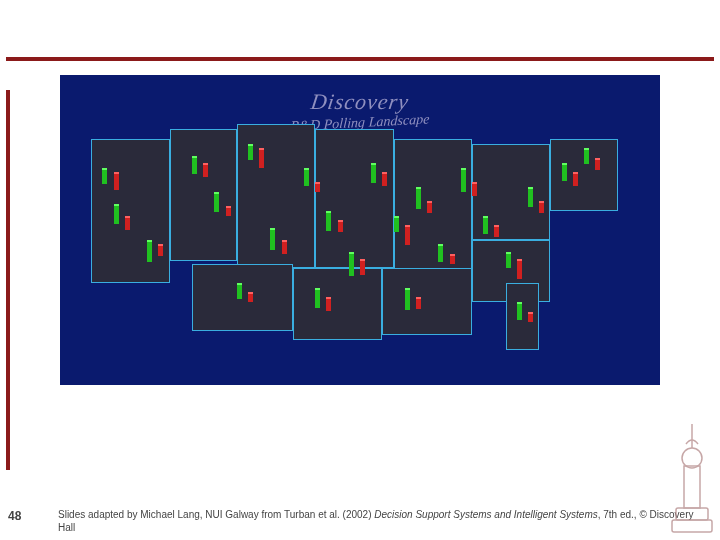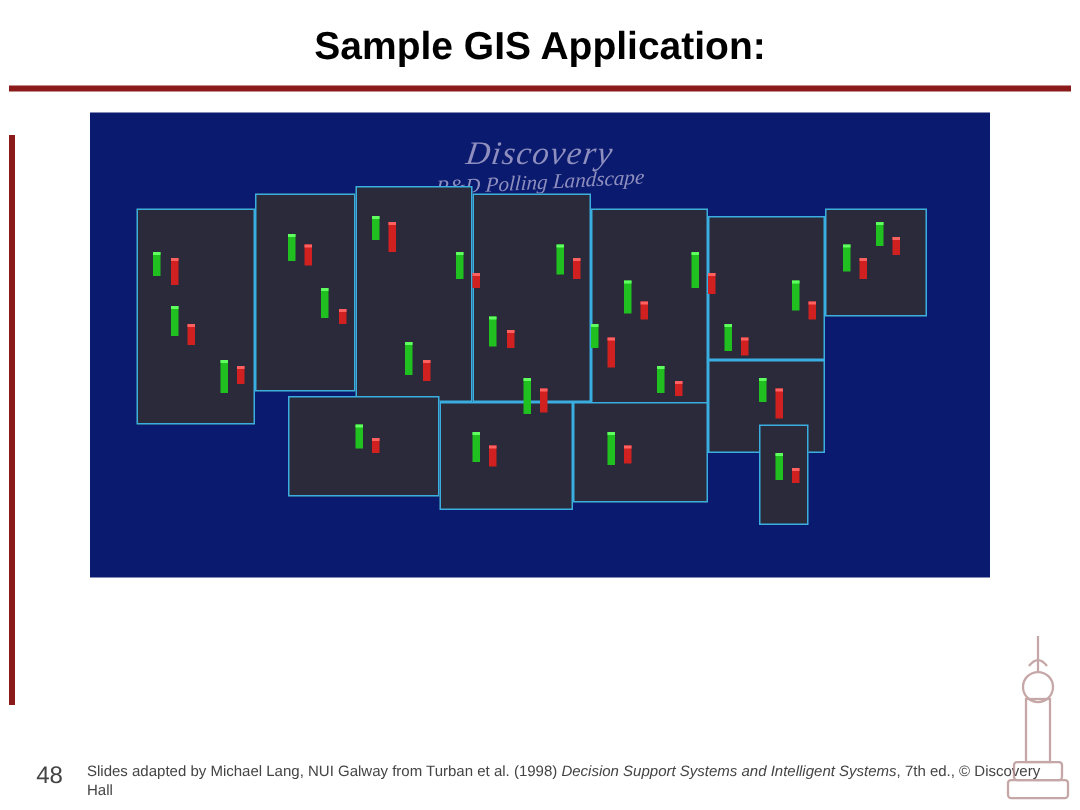--- a/index.html
+++ b/index.html
@@ -93,25 +93,24 @@
   .footer {
     position: absolute;
     left: 0;
     right: 0;
     bottom: 6px;
     display: flex;
     align-items: flex-start;
     padding: 0 8px 0 8px;
   }
   .page-num {
-    font-size: 16px;
-    font-weight: normal;
+    font-size: 12px;
+    font-weight: bold;
     color: #444;
     width: 50px;
-    text-align: center;
   }
   .credits {
     font-size: 10px;
     color: #444;
     line-height: 1.25;
     flex: 1;
   }
   .credits .ital { font-style: italic; }
   .tower {
     position: absolute;
@@ -122,21 +121,21 @@
     opacity: 0.75;
   }
   .tower svg { display: block; }
 </style>
 </head>
 <body>
 
 <div class="slide">
 
   <div class="title">
-    <span>Sample GIS Application:</span><br>
+    <br>
   </div>
 
   <div class="rule"></div>
   <div class="left-stripe"></div>
 
   <div class="map-wrap">
     <div class="discovery-logo">Discovery</div>
     <div class="discovery-sub">R&amp;D Polling Landscape</div>
 
     <div class="usa">
@@ -202,21 +201,21 @@
       <div class="bar red" style="left:30%;top:72%;height:10px"></div>
       <div class="bar green" style="left:58%;top:70%;height:22px"></div>
       <div class="bar red" style="left:60%;top:74%;height:12px"></div>
     </div>
   </div>
 
 
   <div class="footer">
     <div class="page-num">48</div>
     <div class="credits">
-      <span>Slides adapted by Michael Lang, NUI Galway from Turban et al. (1998) </span><span class="ital">Decision Support Systems and Intelligent Systems</span><span>, 7th ed., © Discovery Hall</span>
+      <span>Slides adapted by Michael Lang, NUI Galway from Turban et al. (2002) </span><span class="ital">Decision Support Systems and Intelligent Systems</span><span>, 7th ed., © Discovery Hall</span>
     </div>
   </div>
 
   <div class="tower">
     <svg viewBox="0 0 48 120" width="48" height="120">
       <g fill="none" stroke="#b48a8a" stroke-width="1.5">
         <rect x="4" y="104" width="40" height="12" rx="2"></rect>
         <rect x="8" y="92" width="32" height="12" rx="2"></rect>
         <rect x="16" y="50" width="16" height="42"></rect>
         <circle cx="24" cy="42" r="10"></circle>

